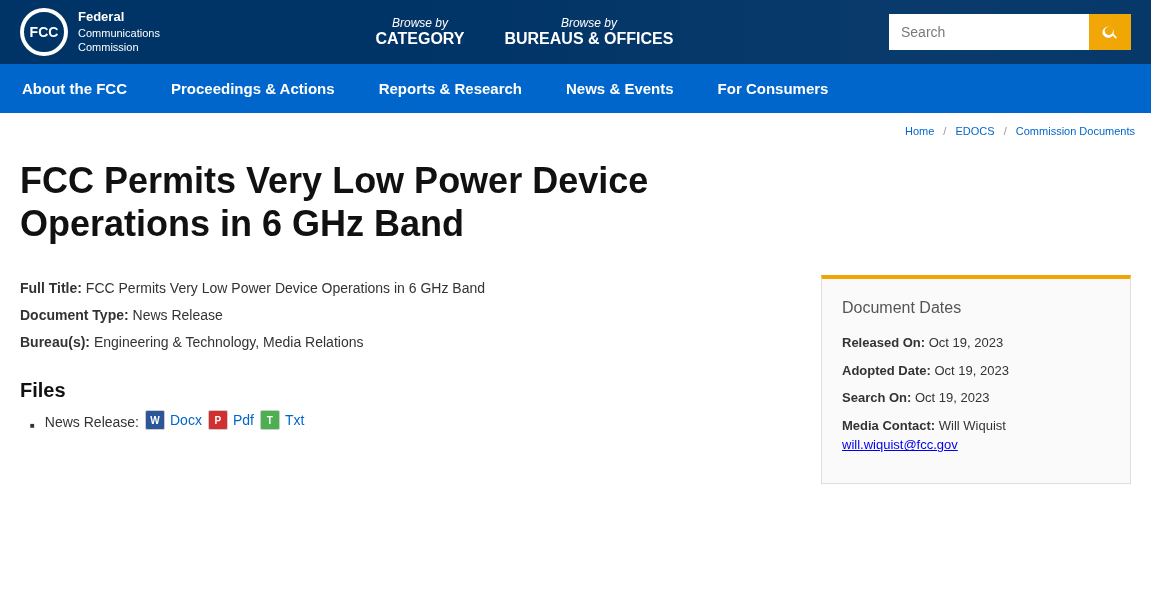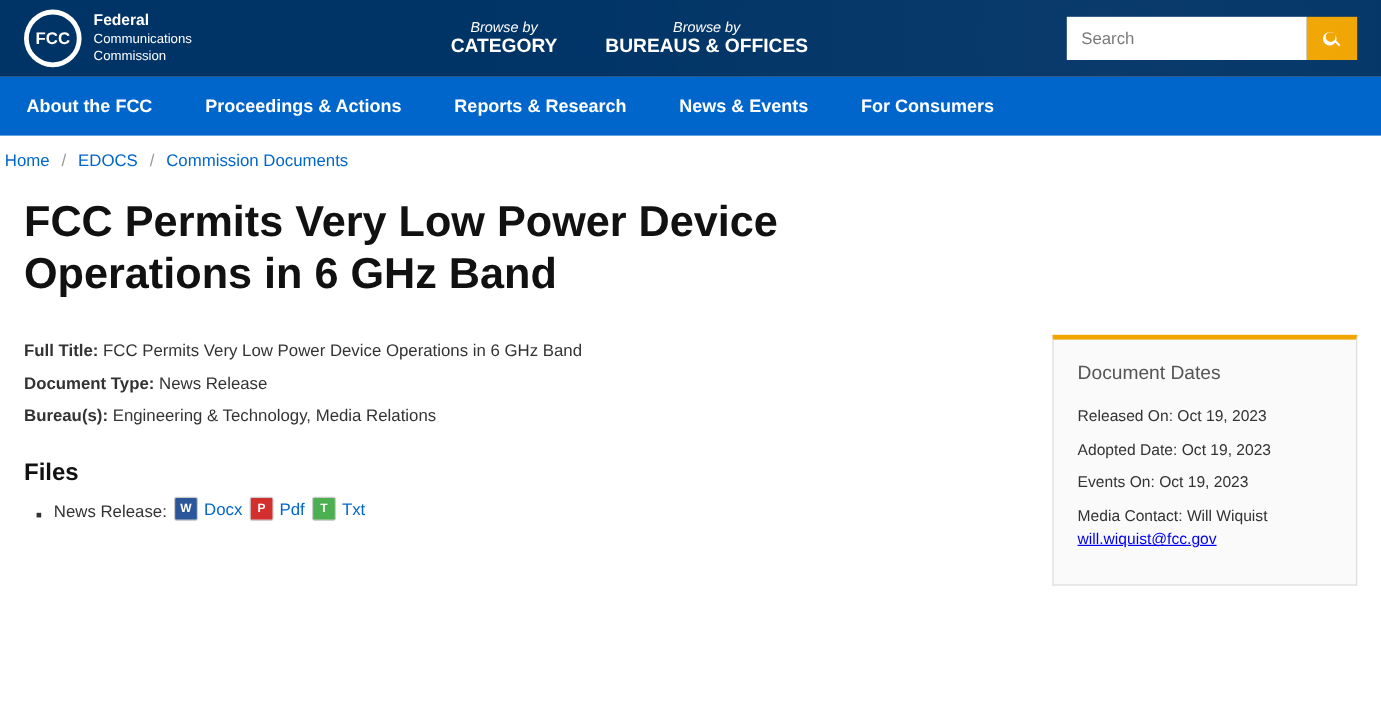--- a/index.html
+++ b/index.html
@@ -105,23 +105,24 @@
       padding: 16px 22px;
       font-size: 15px;
       font-weight: 700;
       white-space: nowrap;
       display: flex;
       align-items: center;
     }
 
     
     .breadcrumb {
-      padding: 12px 4px;
-      font-size: 14px;
+      padding: 12px 16px;
+      font-size: 11px;
       color: #555;
+      text-align: right;
     }
     .breadcrumb a {
       color: #0066cc;
       text-decoration: none;
     }
     .breadcrumb .separator {
       margin: 0 6px;
       color: #999;
     }
 
@@ -199,42 +200,42 @@
       border: 1px solid #ccc;
       border-radius: 2px;
       margin-right: 2px;
     }
     .file-icon.docx { background: #2b579a; color: #fff; }
     .file-icon.pdf { background: #d32f2f; color: #fff; }
     .file-icon.txt { background: #4caf50; color: #fff; }
 
     
     .sidebar {
-      width: 254px;
+      width: 310px;
       flex-shrink: 0;
     }
     .document-dates-card {
       border: 1px solid #ddd;
       border-top: 4px solid #f0a500;
       padding: 20px;
       background: #fafafa;
     }
     .document-dates-card h4 {
       font-size: 16px;
       color: #555;
       margin-bottom: 16px;
       font-weight: normal;
     }
     .date-row {
       font-size: 13px;
       margin-bottom: 8px;
       line-height: 1.5;
     }
     .date-row .date-label {
-      font-weight: normal;
+      font-weight: bold;
     }
 
     
     .header-bg {
       position: absolute;
       top: 0; left: 0; right: 0; bottom: 0;
       background-image: radial-gradient(circle at 80% 50%, rgba(255,255,255,0.04) 0%, transparent 60%);
       pointer-events: none;
     }
   </style>
@@ -343,21 +344,21 @@
         <h4>Document Dates</h4>
         <div class="date-row">
           <span class="date-label">Released On:</span>
           <span>Oct 19, 2023</span>
         </div>
         <div class="date-row">
           <span class="date-label">Adopted Date:</span>
           <span>Oct 19, 2023</span>
         </div>
         <div class="date-row">
-          <span class="date-label">Events On:</span>
+          <span class="date-label">Search On:</span>
           <span>Oct 19, 2023</span>
         </div>
         <div class="date-row">
           <span class="date-label">Media Contact:</span>
           <span>Will Wiquist</span><br>
           <a href="#">will.wiquist@fcc.gov</a>
         </div>
       </div>
     </aside>
   </div>

